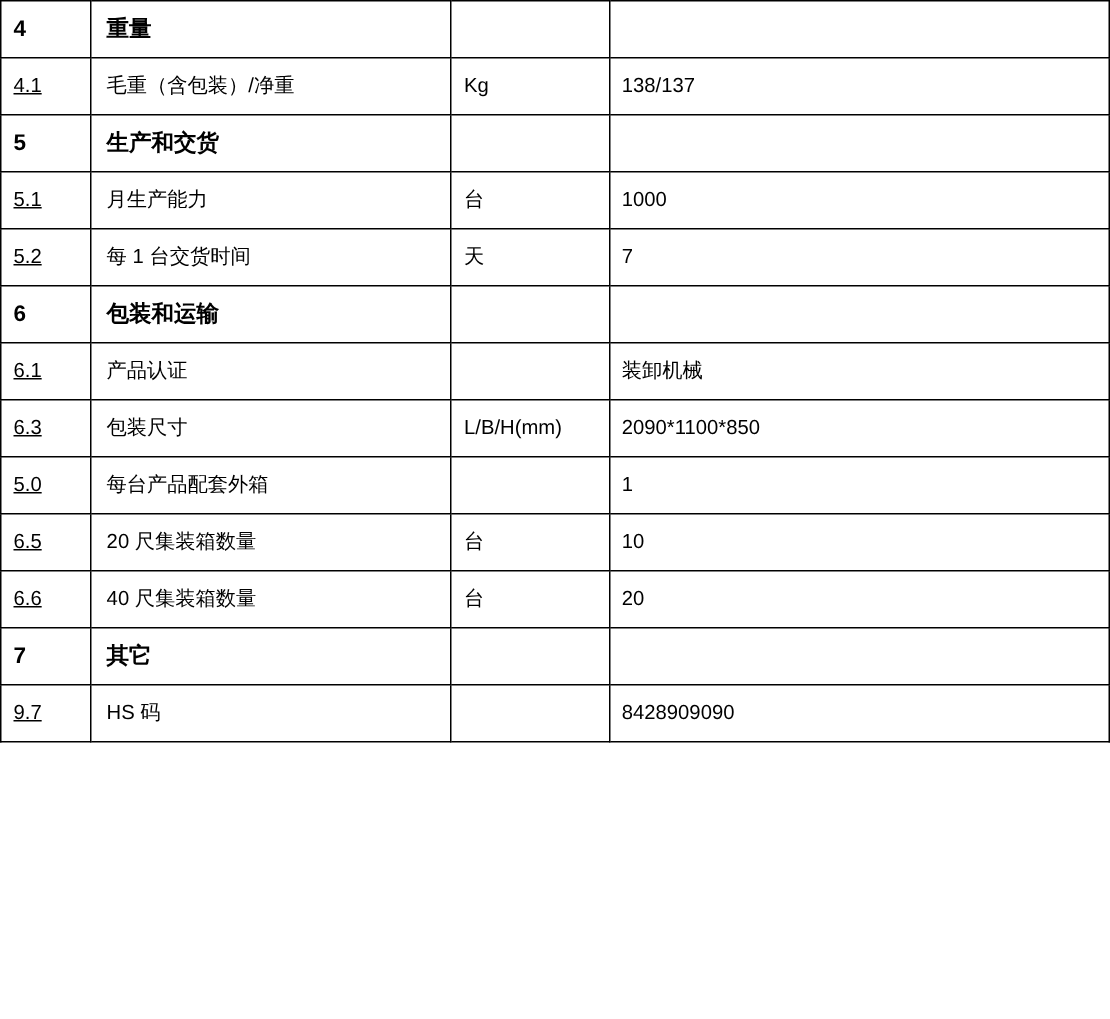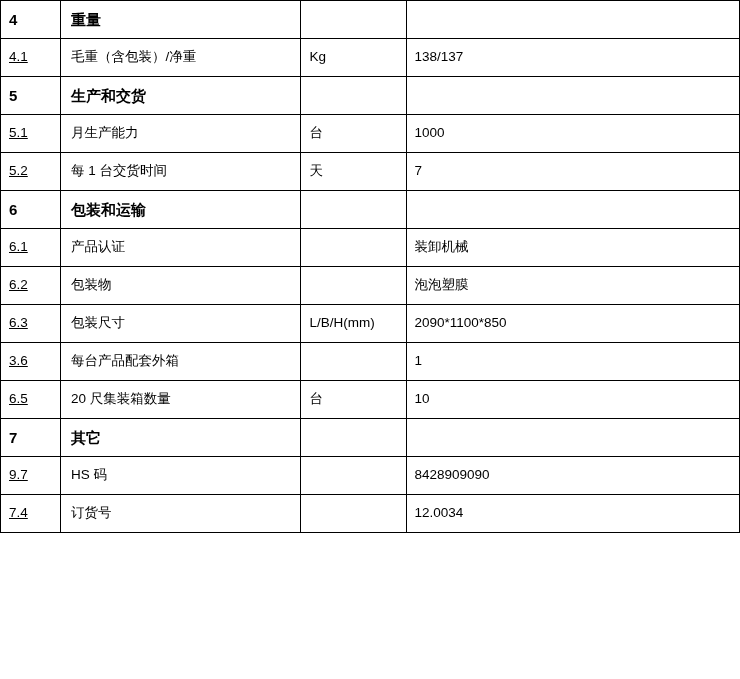--- a/index.html
+++ b/index.html
@@ -94,55 +94,49 @@
         <td class="unit"></td>
         <td class="value"></td>
       </tr>
       <tr class="row h-40">
         <td class="no">6.1</td>
         <td class="item">产品认证</td>
         <td class="unit"></td>
         <td class="value">装卸机械</td>
       </tr>
       <tr class="row h-40">
-        <td class="no">6.2</td>
-        <td class="item">包装物</td>
-        <td class="unit"></td>
-        <td class="value">泡泡塑膜</td>
-      </tr>
-      <tr class="row h-40">
         <td class="no">6.3</td>
         <td class="item">包装尺寸</td>
         <td class="unit">L/B/H(mm)</td>
         <td class="value">2090*1100*850</td>
       </tr>
       <tr class="row h-40">
-        <td class="no">3.6</td>
+        <td class="no">5.0</td>
         <td class="item">每台产品配套外箱</td>
         <td class="unit"></td>
         <td class="value">1</td>
       </tr>
       <tr class="row h-40">
         <td class="no">6.5</td>
         <td class="item">20 尺集装箱数量</td>
         <td class="unit">台</td>
         <td class="value">10</td>
+      </tr>
+      <tr class="row h-40">
+        <td class="no">6.6</td>
+        <td class="item">40 尺集装箱数量</td>
+        <td class="unit">台</td>
+        <td class="value">20</td>
       </tr>
       <tr class="section h-40">
         <td class="no">7</td>
         <td class="item">其它</td>
         <td class="unit"></td>
         <td class="value"></td>
       </tr>
       <tr class="row h-40">
         <td class="no">9.7</td>
         <td class="item">HS 码</td>
         <td class="unit"></td>
         <td class="value">8428909090</td>
       </tr>
-      <tr class="row h-40">
-        <td class="no">7.4</td>
-        <td class="item">订货号</td>
-        <td class="unit"></td>
-        <td class="value">12.0034</td>
-      </tr>
     </tbody>
 </table>
 
 </body></html>

